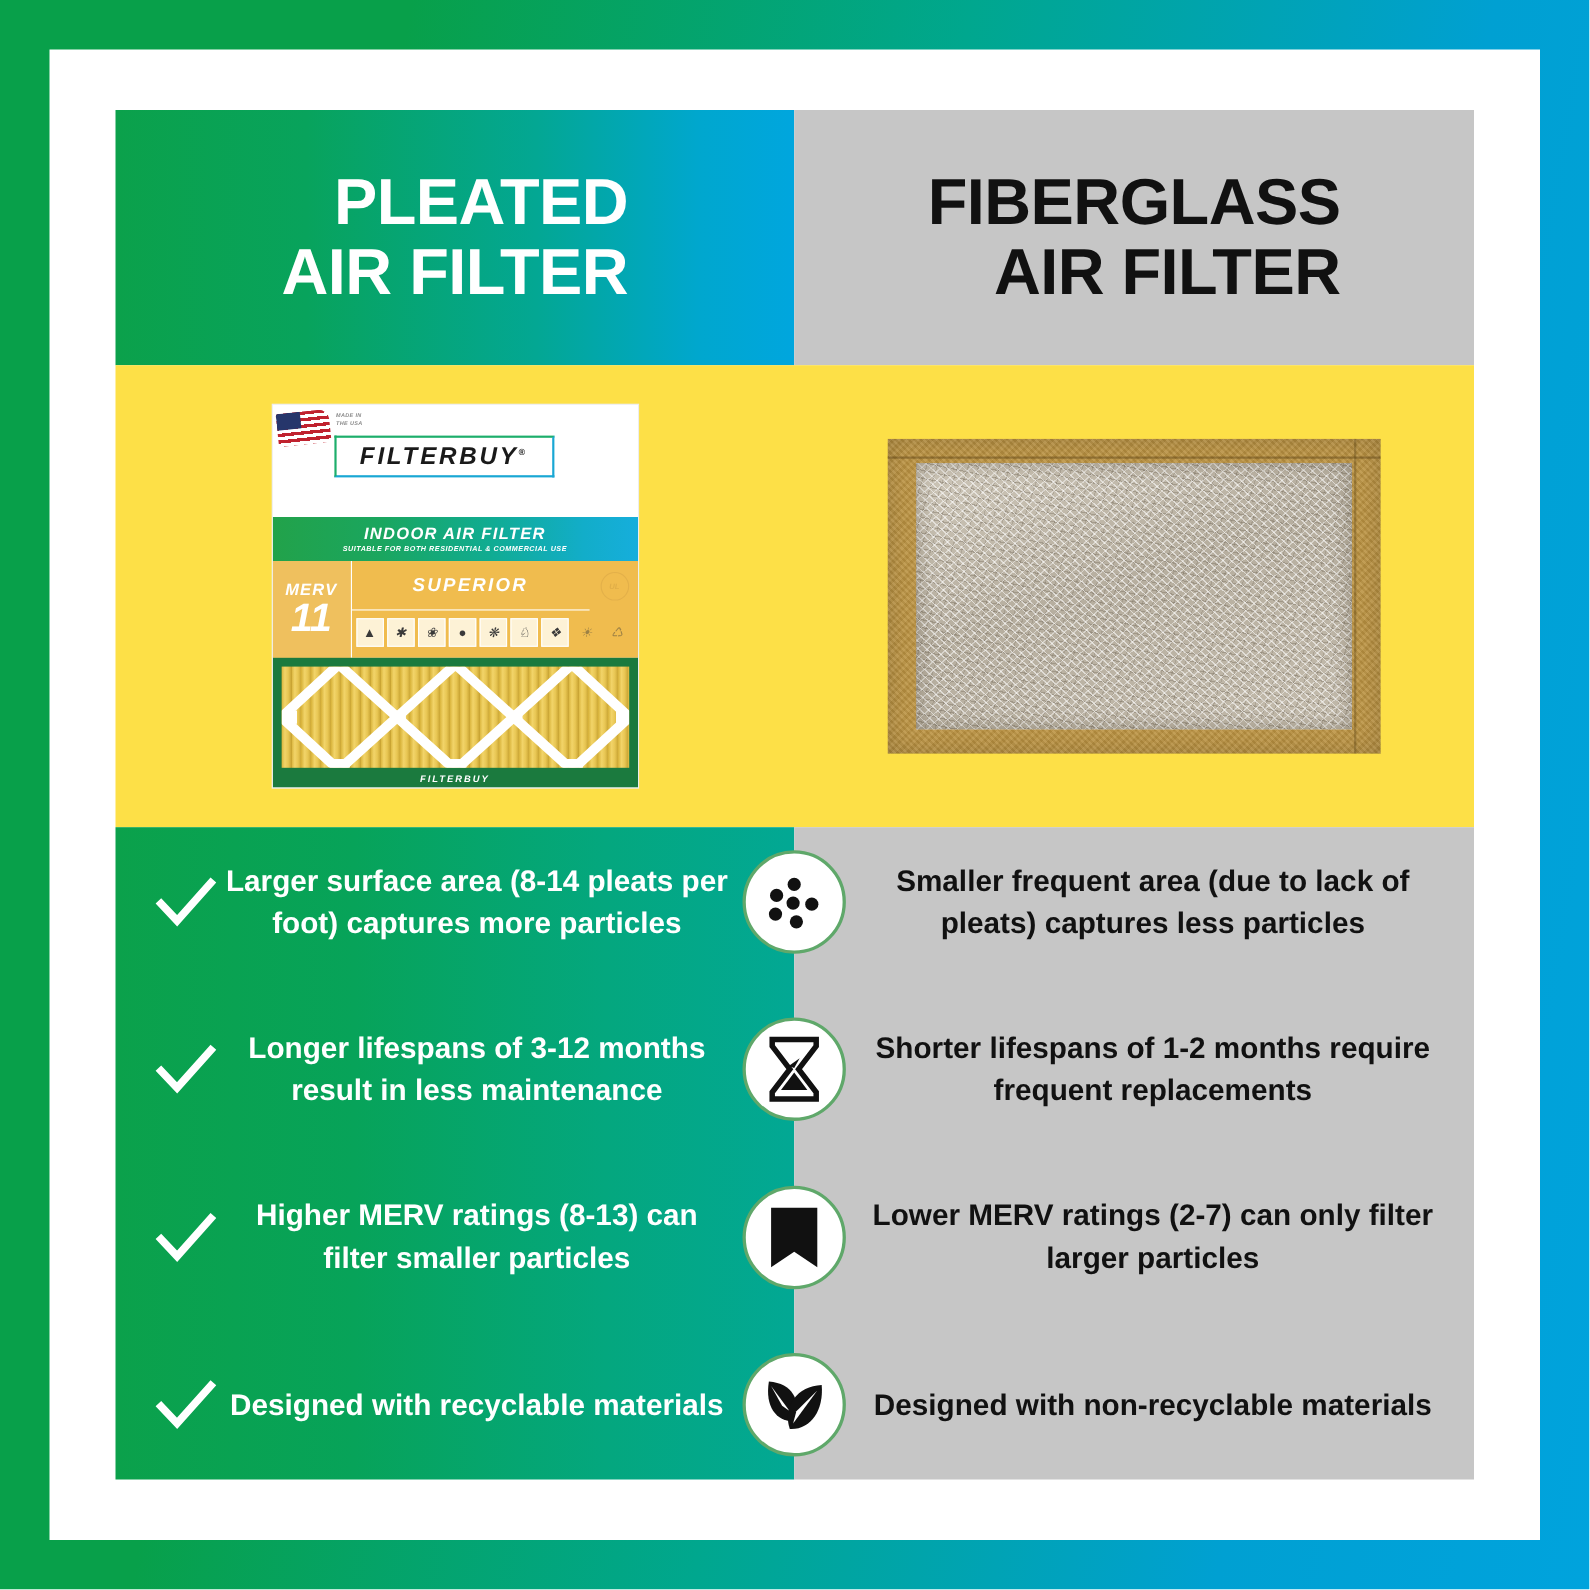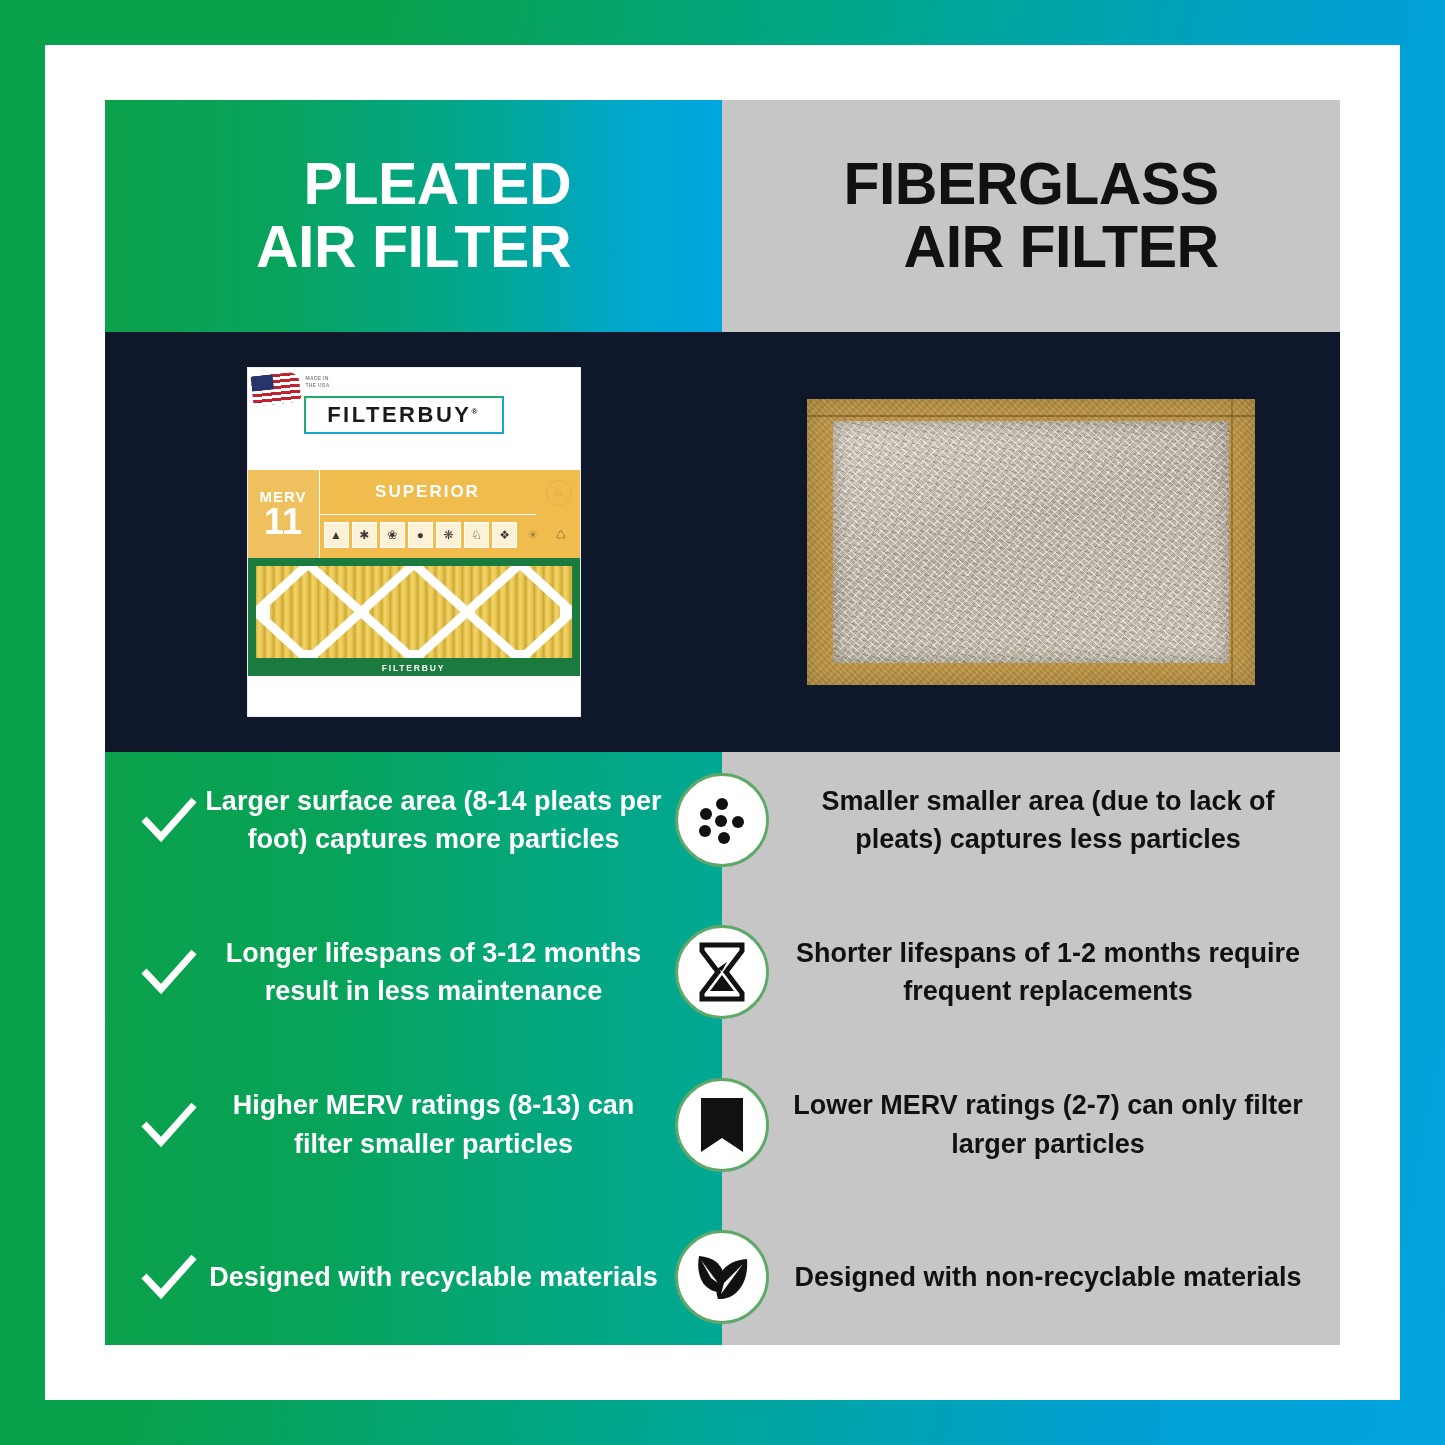--- a/index.html
+++ b/index.html
@@ -50,21 +50,22 @@
   .hdr-left .hdr-title { color: #FFFFFF; }
   .hdr-right .hdr-title { color: #111111; }
   .hdr-title .l2 { display: block; }
 
   
   .products {
     position: absolute;
     left: 60px; top: 287px;
     width: 1235px; height: 420px;
     display: flex;
-    background: #0f172a;
+    background: #fde047;
+    font-style: italic;
   }
   .prod-cell {
     width: 617px; height: 100%;
     display: flex; align-items: center; justify-content: center;
   }
   .prod-cell.right { width: 618px; }
 
   
   .fb-box {
     position: relative;
@@ -341,20 +342,24 @@
             <div class="fb-flag"></div>
             <div class="fb-madein">
               <div>MADE IN</div>
               <div>THE USA</div>
             </div>
             <div class="fb-logo">
               <span class="fb-logo-text"><span>FILTERBUY</span><sup>®</sup></span>
             </div>
           </div>
 
+          <div class="fb-band">
+            <div class="fb-band-1">INDOOR AIR FILTER</div>
+            <div class="fb-band-2">SUITABLE FOR BOTH RESIDENTIAL &amp; COMMERCIAL USE</div>
+          </div>
 
           <div class="fb-gold">
             <div class="fb-gold-left">
               <div class="fb-merv">MERV</div>
               <div class="fb-merv-num">11</div>
             </div>
             <div class="fb-superior">SUPERIOR</div>
             <div class="fb-ul">UL</div>
             <div class="fb-icons">
               <div class="fb-ico">▲</div>
@@ -414,21 +419,21 @@
         <div class="row">
           <div class="cell cell-left">
             <div class="check">
               <svg width="56" height="46" viewBox="0 0 56 46" aria-hidden="true">
                 <path d="M3 22 L20 40 L53 3" stroke="#FFFFFF" stroke-width="7" fill="none" stroke-linecap="butt" stroke-linejoin="miter"></path>
               </svg>
             </div>
             <div class="txt-left">Larger surface area (8-14 pleats per foot) captures more particles</div>
           </div>
           <div class="cell cell-right">
-            <div class="txt-right">Smaller smaller area (due to lack of pleats) captures less particles</div>
+            <div class="txt-right">Smaller frequent area (due to lack of pleats) captures less particles</div>
           </div>
           <div class="medallion">
             <svg width="58" height="58" viewBox="0 0 58 58" aria-hidden="true">
               <g fill="#111111">
                 <circle cx="29" cy="13" r="6"></circle>
                 <circle cx="13" cy="23" r="6"></circle>
                 <circle cx="45" cy="31" r="6"></circle>
                 <circle cx="28" cy="30" r="6"></circle>
                 <circle cx="12" cy="40" r="6"></circle>
                 <circle cx="31" cy="47" r="6"></circle>

